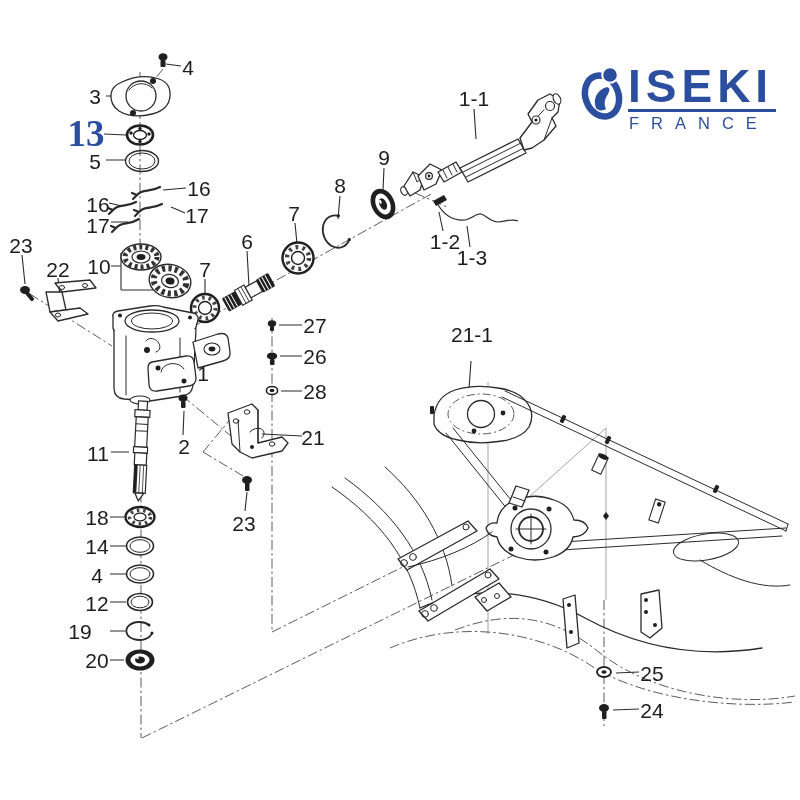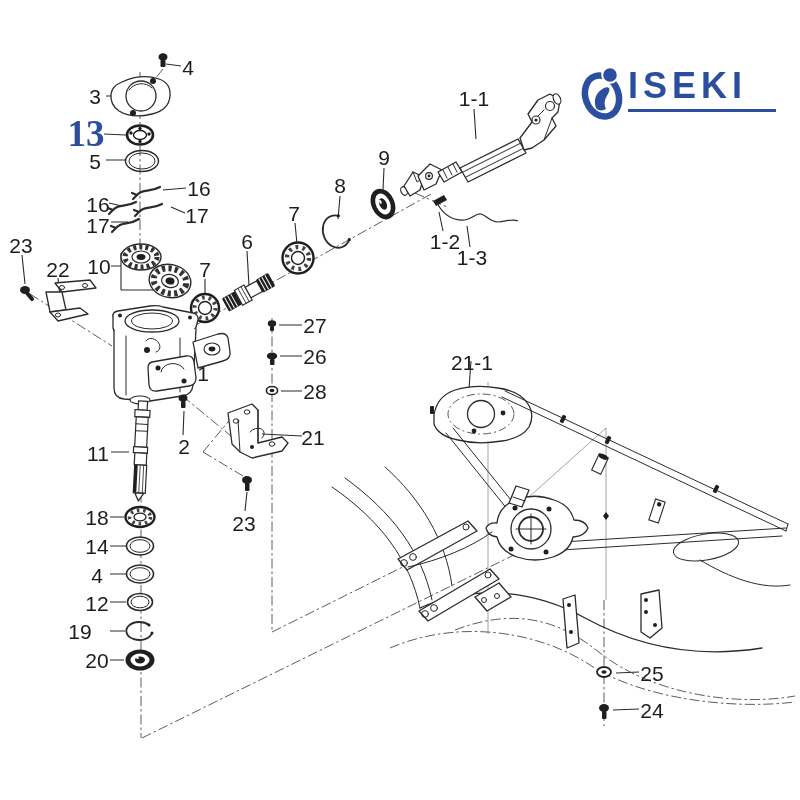--- a/index.html
+++ b/index.html
@@ -4,21 +4,21 @@
 <style>
   html,body{margin:0;padding:0;background:#fff;}
   .stage{position:relative;width:800px;height:800px;background:#ffffff;overflow:hidden;
          font-family:"Liberation Sans",sans-serif;}
   svg{position:absolute;left:0;top:0;}
   .pl{position:absolute;transform:translate(-50%,-50%);font-size:21px;color:#1c1c1c;
       white-space:nowrap;letter-spacing:0px;line-height:1;}
   .pl.hl{font-family:"Liberation Serif",serif;font-weight:bold;font-size:37px;color:#2b4f9e;text-align:center;}
   .logo{position:absolute;left:578px;top:62px;width:210px;height:78px;}
   .logo-emblem{position:absolute;left:2px;top:2px;}
-  .logo-name{position:absolute;left:50px;top:2px;font-weight:bold;font-size:36px;line-height:44px;
+  .logo-name{position:absolute;left:50px;top:2px;font-weight:bold;font-size:46px;line-height:44px;
              letter-spacing:5px;color:#2b4f9e;}
   .logo-rule{position:absolute;left:50px;top:47px;width:148px;height:2.5px;background:#2b4f9e;}
   .logo-sub{position:absolute;left:51px;top:52px;width:150px;font-size:16.5px;letter-spacing:12px;
             color:#2b4f9e;font-weight:400;}
   .ln{fill:none;stroke:#2b2b2b;stroke-width:1.3;stroke-linecap:round;stroke-linejoin:round;}
   .ln2{fill:none;stroke:#2b2b2b;stroke-width:1;stroke-linecap:round;stroke-linejoin:round;}
   .ldr{fill:none;stroke:#2b2b2b;stroke-width:1.1;}
   .dd{fill:none;stroke:#4a4a4a;stroke-width:0.9;stroke-dasharray:10 3 2.5 3;}
   .thin{fill:none;stroke:#8d8d8d;stroke-width:0.8;}
   .wfill{fill:#ffffff;}
@@ -362,35 +362,36 @@
 <span class="pl" style="left:384px;top:157px">9</span>
 <span class="pl" style="left:474px;top:98px">1-1</span>
 <span class="pl" style="left:445px;top:241px">1-2</span>
 <span class="pl" style="left:472px;top:257px">1-3</span>
 <span class="pl" style="left:315px;top:325px">27</span>
 <span class="pl" style="left:315px;top:356px">26</span>
 <span class="pl" style="left:315px;top:391px">28</span>
 <span class="pl" style="left:203px;top:373px">1</span>
 <span class="pl" style="left:184px;top:446px">2</span>
 <span class="pl" style="left:313px;top:437px">21</span>
-<span class="pl" style="left:472px;top:362px">21-1</span>
+<span class="pl" style="left:472px;top:334px">21-1</span>
 <span class="pl" style="left:98px;top:453px">11</span>
 <span class="pl" style="left:244px;top:523px">23</span>
 <span class="pl" style="left:97px;top:517px">18</span>
 <span class="pl" style="left:97px;top:546px">14</span>
 <span class="pl" style="left:97px;top:575px">4</span>
 <span class="pl" style="left:97px;top:603px">12</span>
 <span class="pl" style="left:80px;top:631px">19</span>
 <span class="pl" style="left:97px;top:660px">20</span>
 <span class="pl" style="left:652px;top:673px">25</span>
 <span class="pl" style="left:652px;top:710px">24</span>
 
 <div class="logo">
   <svg class="logo-emblem" width="46" height="58" viewBox="0 0 46 58">
     <ellipse cx="22" cy="32" rx="16.5" ry="21" fill="none" stroke="#2b4f9e" stroke-width="6.5" transform="rotate(-20 22 32)"></ellipse>
     <circle cx="30" cy="11" r="7.8" fill="#2b4f9e" stroke="#ffffff" stroke-width="2"></circle>
     <path d="M16,44 C13,36 16,28 24,24 C29,22 31,25 28,30 C24,36 24,40 26,45 C23,47 18,47 16,44 Z" fill="#2b4f9e"></path>
   </svg>
   <div class="logo-name">ISEKI</div>
   <div class="logo-rule"></div>
+  <div class="logo-sub">FRANCE</div>
 </div>
 
 </div>
 
 </body></html>

